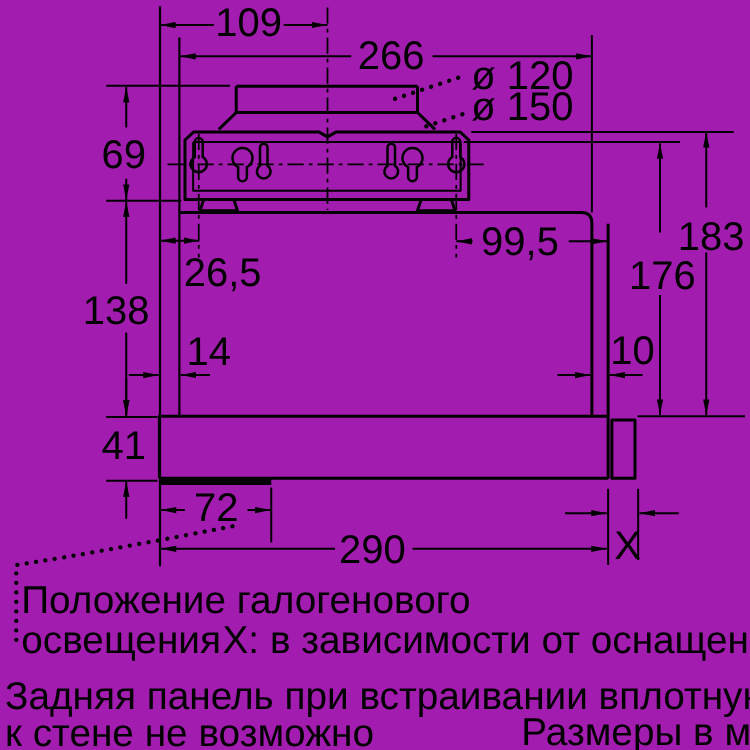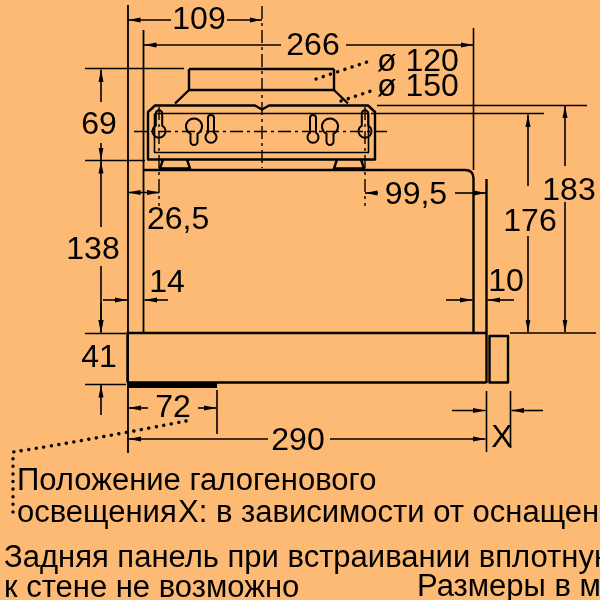--- a/index.html
+++ b/index.html
@@ -1,16 +1,16 @@
 <!DOCTYPE html>
 <html><head>
 <meta charset="utf-8">
 <style>
   html,body{margin:0;padding:0;background:#ffffff;}
-  #stage{position:relative;width:600px;height:600px;background:#fdba74;overflow:hidden;}
+  #stage{position:relative;width:600px;height:600px;background:#a21caf;overflow:hidden;}
   svg text{font-family:"Liberation Sans","DejaVu Sans",sans-serif;fill:#000;}
   .num{font-size:32px;}
   .note{font-size:31px;}
   .mid{text-anchor:middle;}
   .s2{stroke:#000;stroke-width:2.4;fill:none;stroke-linejoin:round;}
   .s18{stroke:#000;stroke-width:1.8;fill:none;}
   .s1{stroke:#000;stroke-width:1.6;fill:none;}
   .kh{stroke:#000;stroke-width:2;fill:none;}
   .dd{stroke:#000;stroke-width:1.4;fill:none;stroke-dasharray:13 4 3 4;}
   .dot{stroke:#000;stroke-width:3.4;fill:none;stroke-linecap:round;stroke-dasharray:0.1 7.5;}

